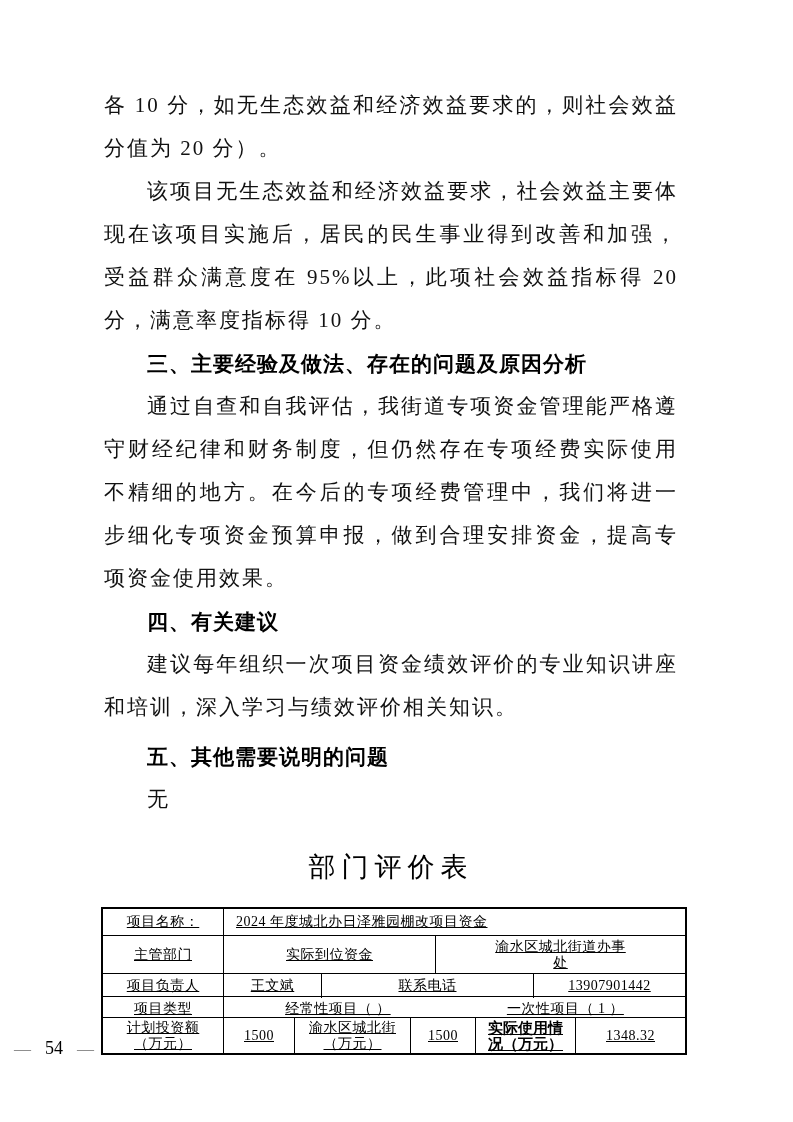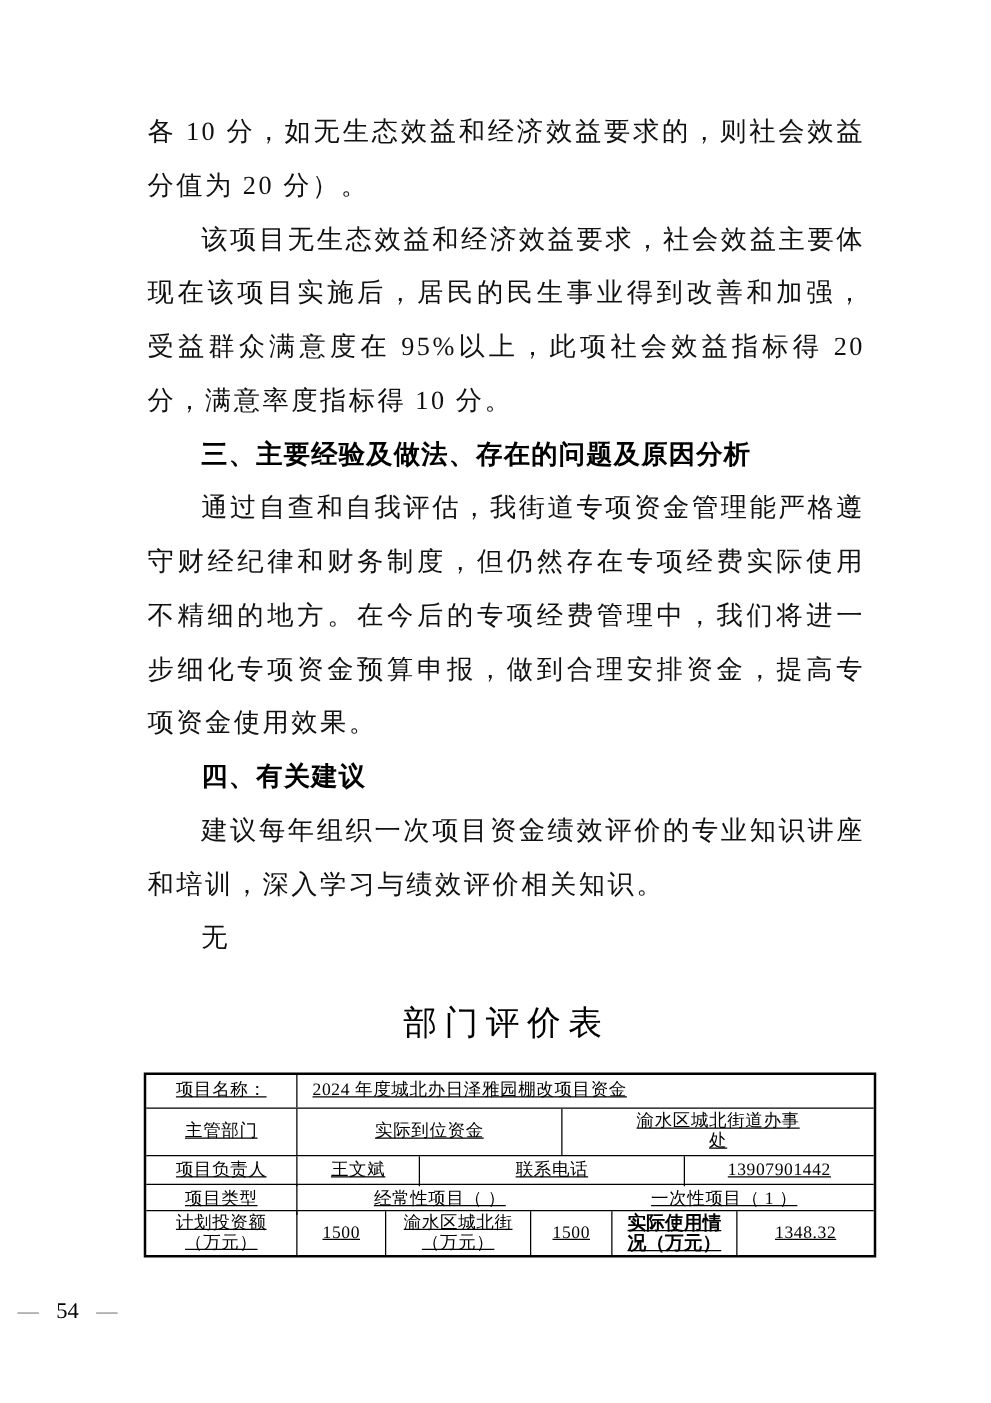--- a/index.html
+++ b/index.html
@@ -7,21 +7,21 @@
   body {
     width: 793px; height: 1122px;
     background: #ffffff;
     color: #111;
     font-family: "Liberation Serif", serif;
     position: relative;
     overflow: hidden;
   }
   .content {
     position: absolute;
-    left: 118px; top: 84px;
+    left: 104px; top: 84px;
     width: 574px;
   }
   .body-text {
     font-size: 21px;
     line-height: 43px;
     text-align: justify;
     letter-spacing: 2px;
     margin: 0;
   }
   .first-indent { text-indent: 43px; }
@@ -109,20 +109,21 @@
   <p class="body-text first-indent">该项目无生态效益和经济效益要求，社会效益主要体现在该项目实施后，居民的民生事业得到改善和加强，受益群众满意度在 95%以上，此项社会效益指标得 20 分，满意率度指标得 10 分。</p>
 
   <h2 class="sec-heading">三、主要经验及做法、存在的问题及原因分析</h2>
 
   <p class="body-text first-indent">通过自查和自我评估，我街道专项资金管理能严格遵守财经纪律和财务制度，但仍然存在专项经费实际使用不精细的地方。在今后的专项经费管理中，我们将进一步细化专项资金预算申报，做到合理安排资金，提高专项资金使用效果。</p>
 
   <h2 class="sec-heading">四、有关建议</h2>
 
   <p class="body-text first-indent">建议每年组织一次项目资金绩效评价的专业知识讲座和培训，深入学习与绩效评价相关知识。</p>
 
+  <h2 class="sec-heading h5-extra">五、其他需要说明的问题</h2>
 
   <p class="none-answer">无</p>
 
   <h1 class="table-title">部门评价表</h1>
 
   <div class="ptable">
 
     <div class="trow r1">
       <div class="cell w120">项目名称：</div>
       <div class="cell grow left">2024 年度城北办日泽雅园棚改项目资金</div>

